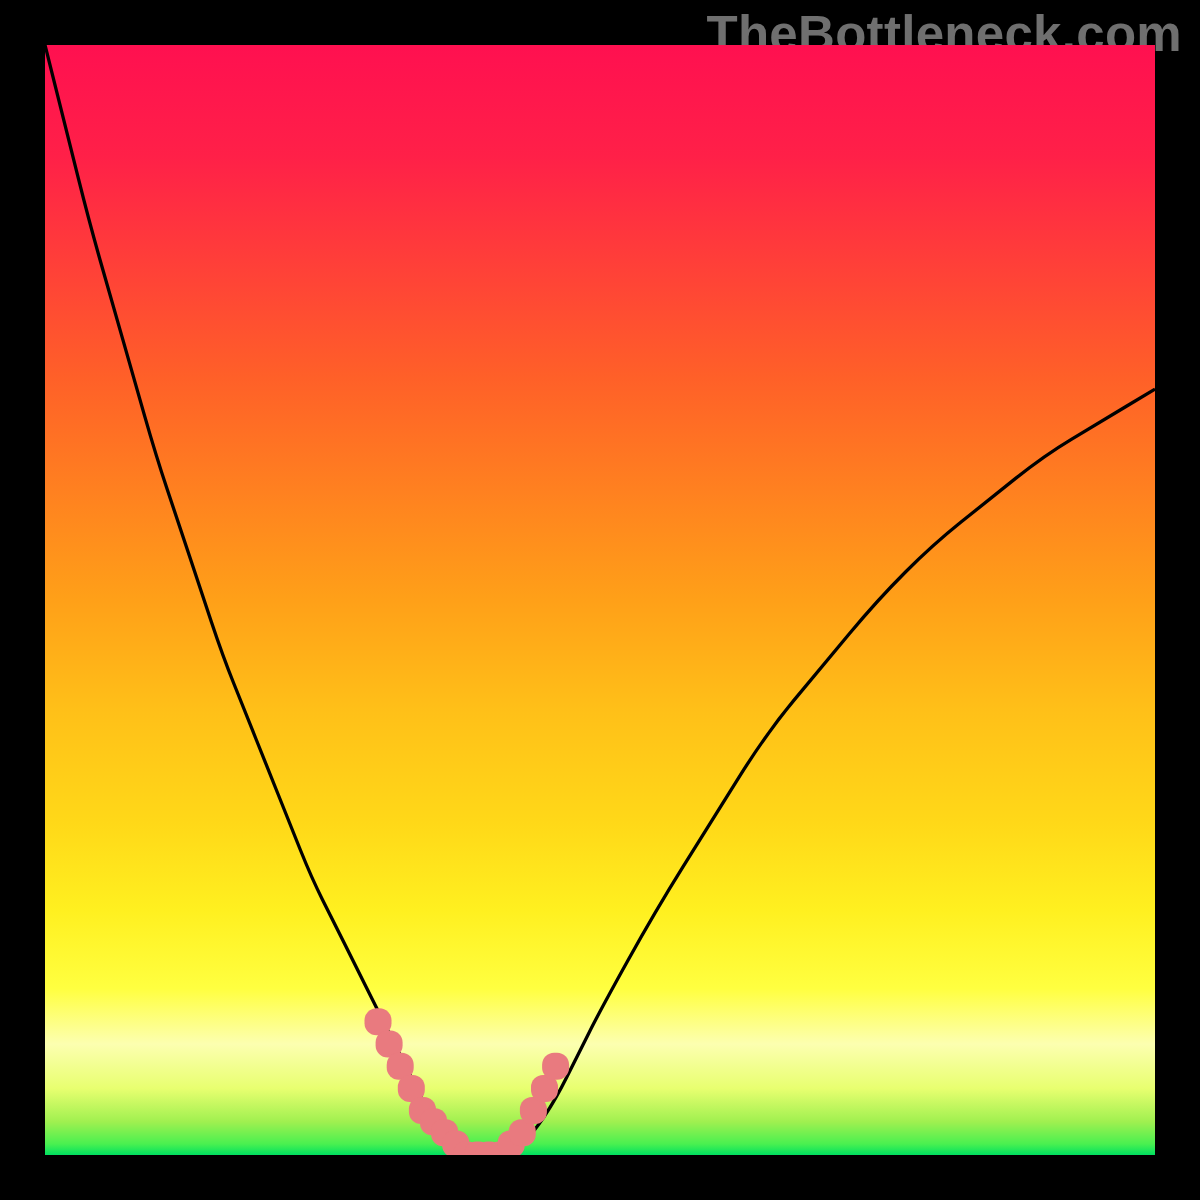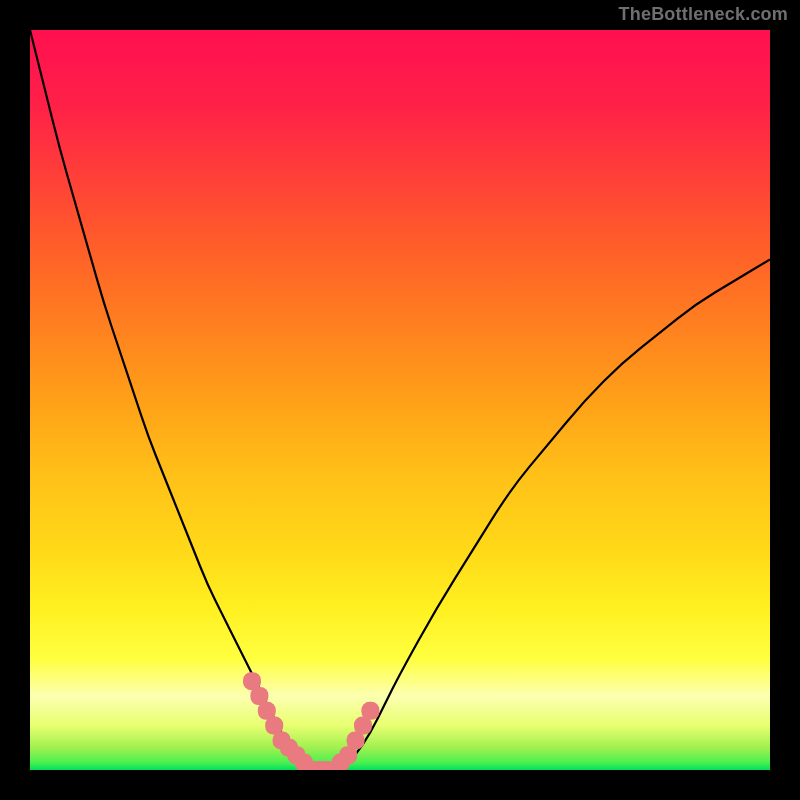--- a/index.html
+++ b/index.html
@@ -48,21 +48,21 @@
       #ff8020 60%,
       #ff6028 70%,
       #ff4038 80%,
       #ff2048 90%,
       #ff1050 100%);
   }
   .watermark {
     position: absolute;
     top: 4px;
     right: 12px;
-    font-size: 18px;
+    font-size: 34px;
     font-weight: 600;
     color: #6f6f6f;
     letter-spacing: 0.2px;
   }
   svg.curve {
     position: absolute;
     left: 0;
     top: 0;
     width: 100%;
     height: 100%;

